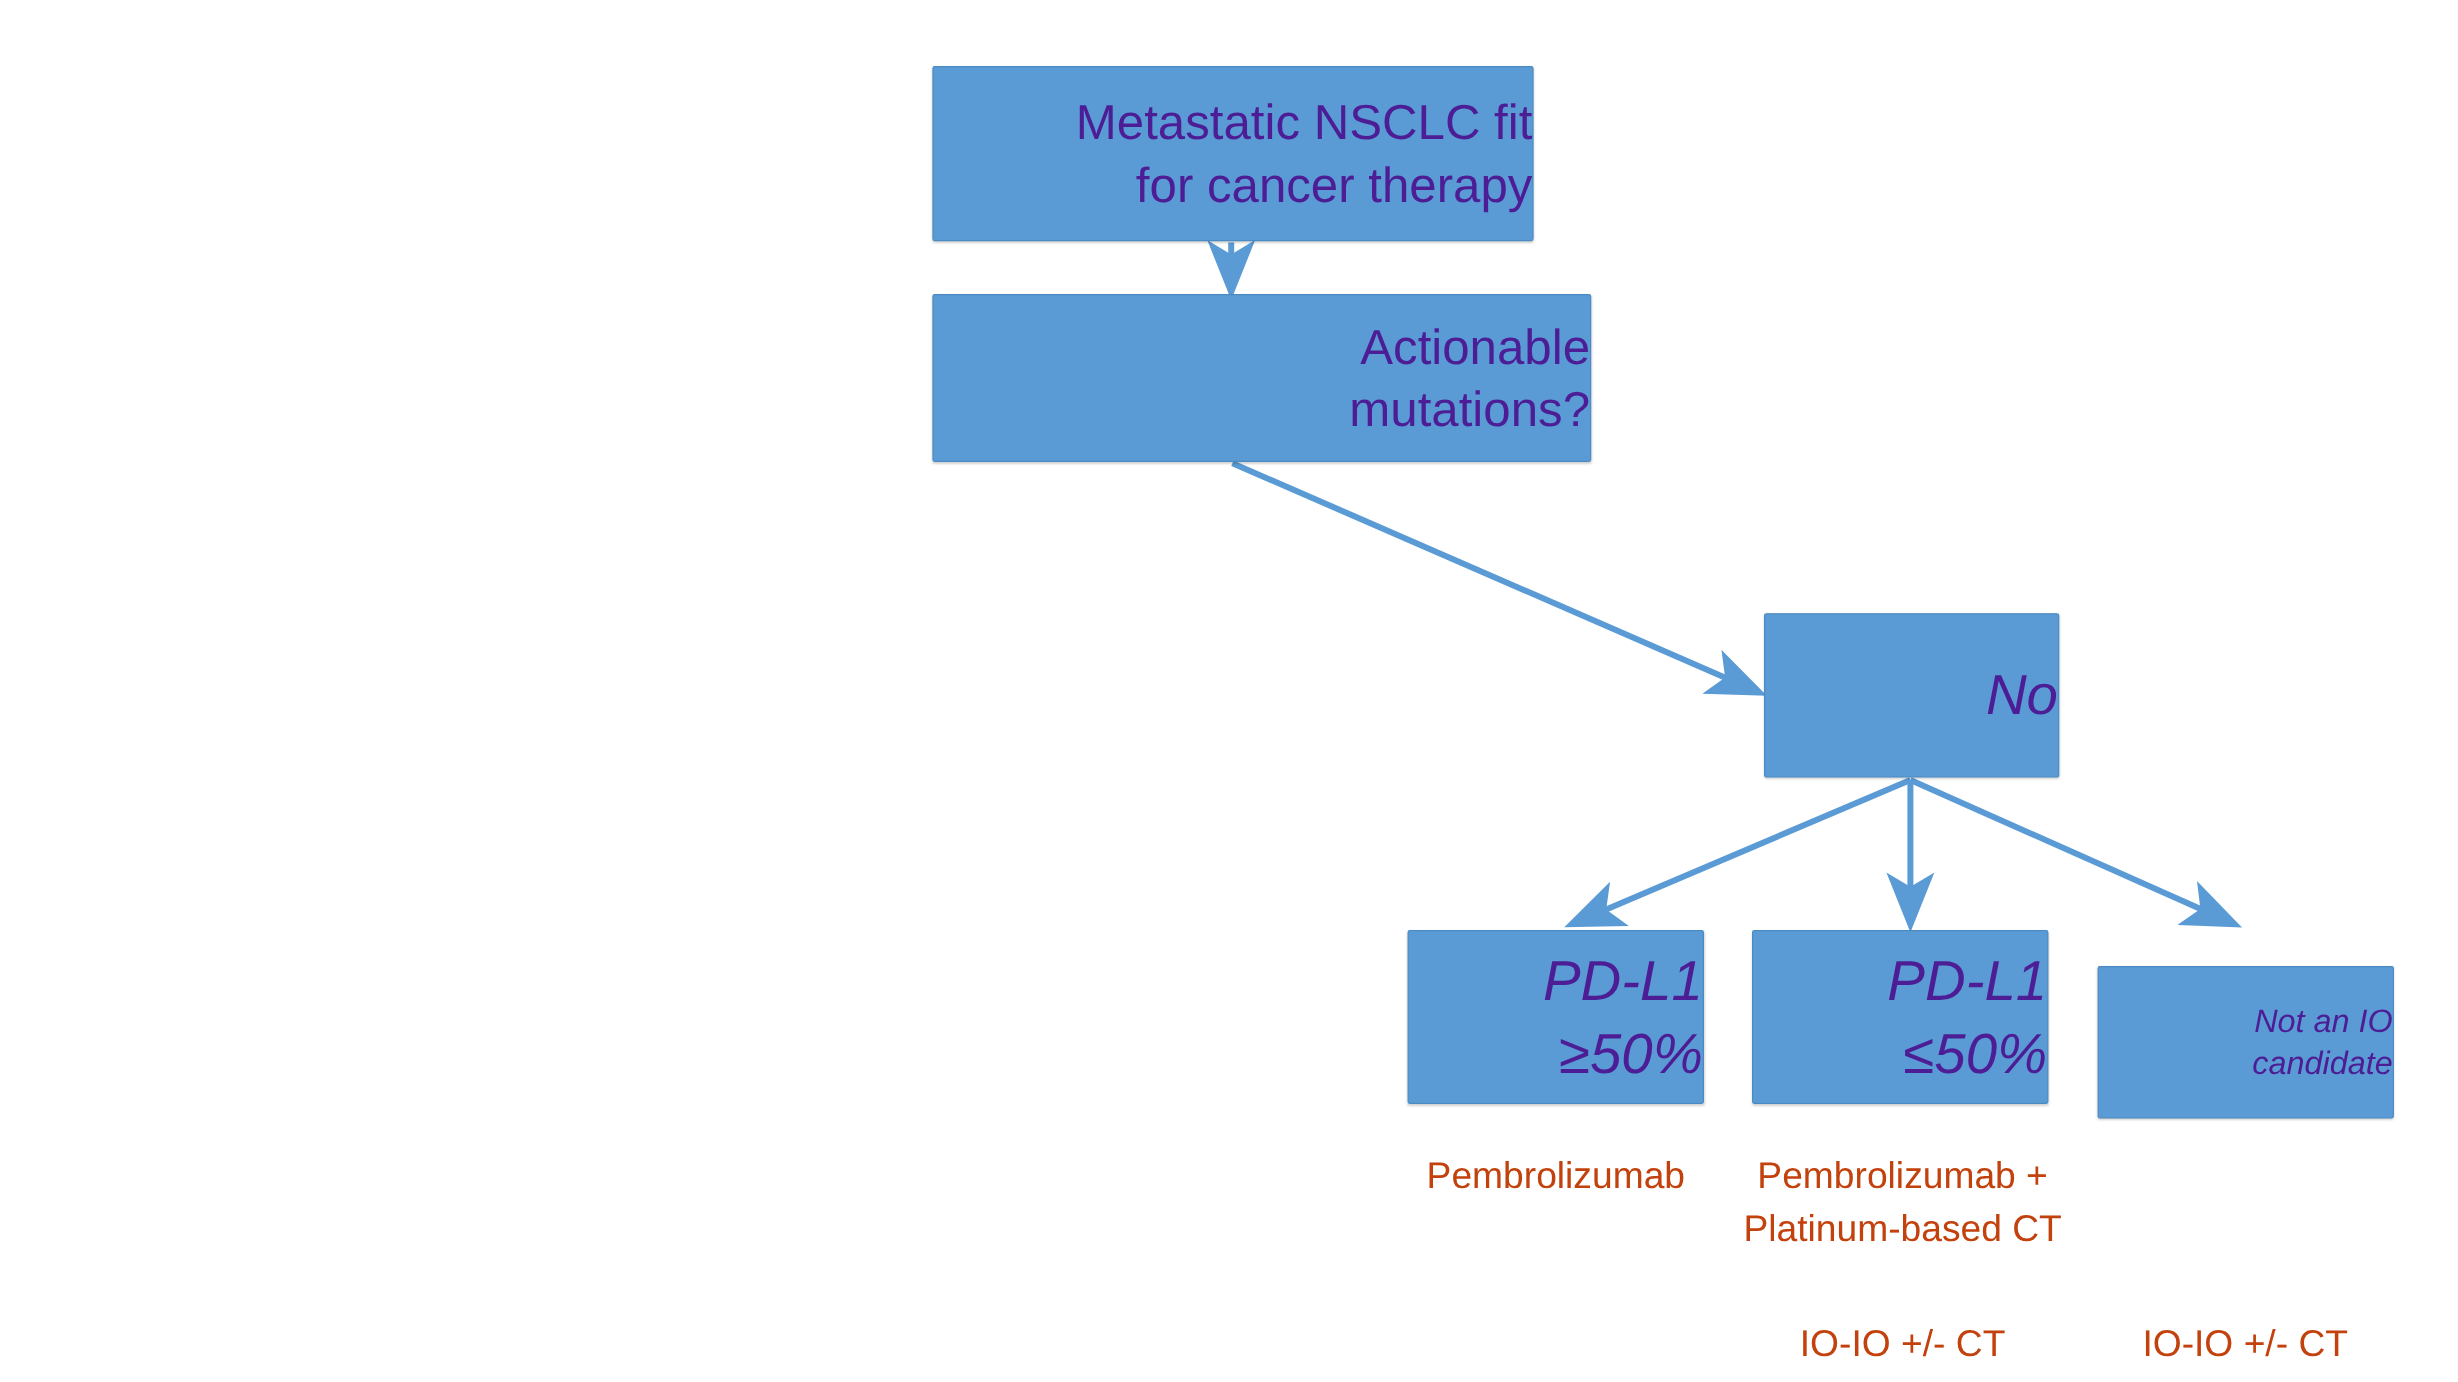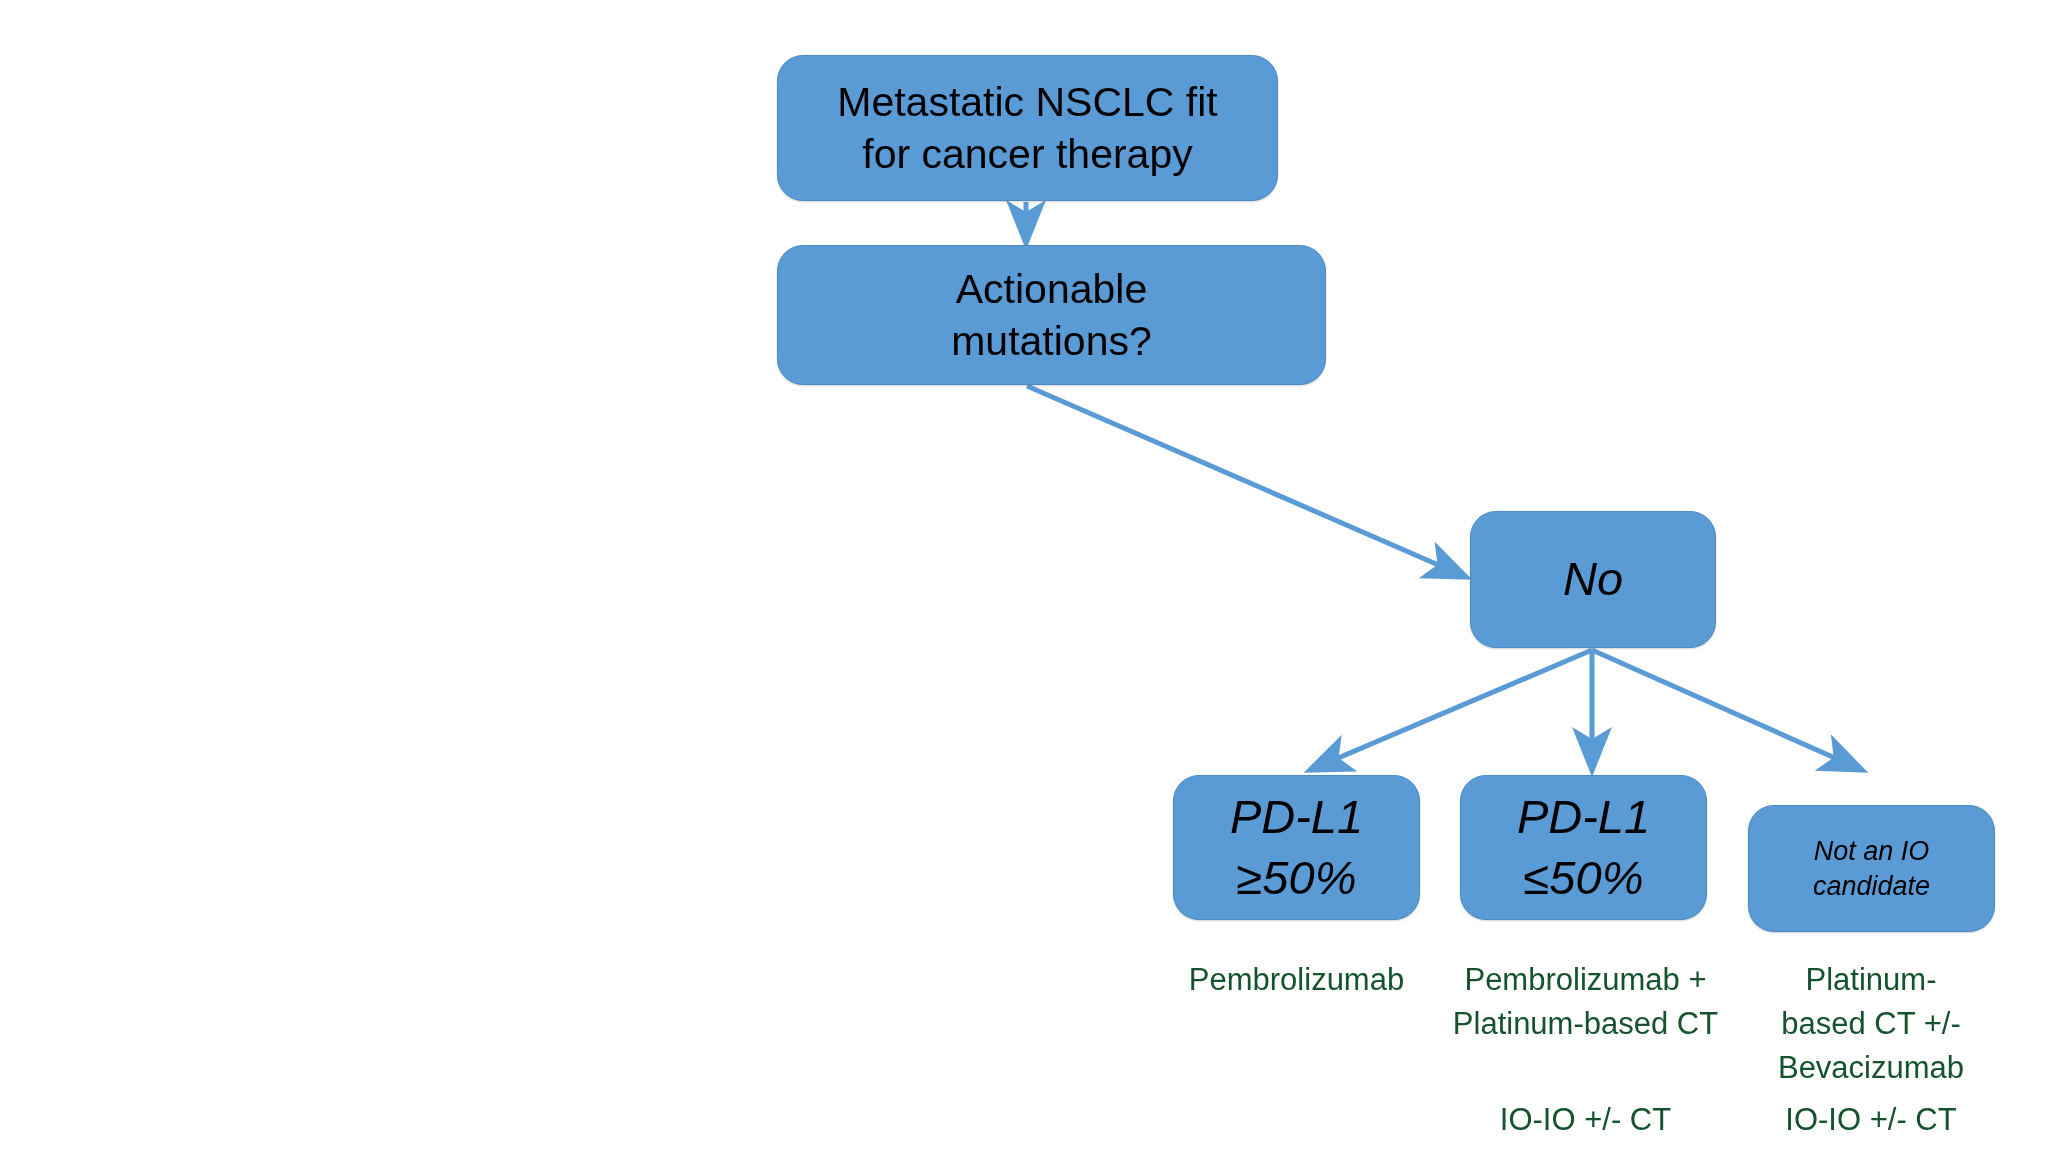--- a/index.html
+++ b/index.html
@@ -23,42 +23,42 @@
     top: 0;
     width: 2048px;
     height: 1152px;
     pointer-events: none;
   }
   .node {
     position: absolute;
     box-sizing: border-box;
     background: #5B9BD5;
     border: 1.5px solid #4A8BC4;
-    border-radius: 26px;
-    color: #000000;
+    border-radius: 2px;
+    color: #4c1d95;
     display: flex;
     align-items: center;
     justify-content: center;
-    text-align: center;
+    text-align: right;
     line-height: 1.28;
     box-shadow: 0 1px 2px rgba(0,0,0,0.18);
     z-index: 2;
   }
   .node-text {
     display: block;
     width: 100%;
     white-space: pre-line;
   }
   .node-roman  { font-size: 41px; font-weight: 400; }
   .node-italic { font-size: 47px; font-style: italic; font-weight: 400; }
   .node-italic-sm { font-size: 27px; font-style: italic; font-weight: 400; }
 
   .caption {
     position: absolute;
-    color: #14532d;
+    color: #c2410c;
     font-size: 31px;
     line-height: 1.42;
     text-align: center;
     white-space: pre-line;
     z-index: 2;
   }
 </style>
 </head>
 <body>
 
@@ -111,19 +111,16 @@
 candidate</span>
   </div>
 
   <div class="caption" style="left:1148px; top:958px; width:297px;">Pembrolizumab</div>
 
   <div class="caption" style="left:1437px; top:958px; width:297px;">Pembrolizumab +
 Platinum-based CT</div>
 
   <div class="caption" style="left:1437px; top:1098px; width:297px;">IO-IO +/- CT</div>
 
-  <div class="caption" style="left:1735px; top:958px; width:272px;">Platinum-
-based CT +/-
-Bevacizumab</div>
 
   <div class="caption" style="left:1735px; top:1098px; width:272px;">IO-IO +/- CT</div>
 
 </div>
 
 </body></html>

